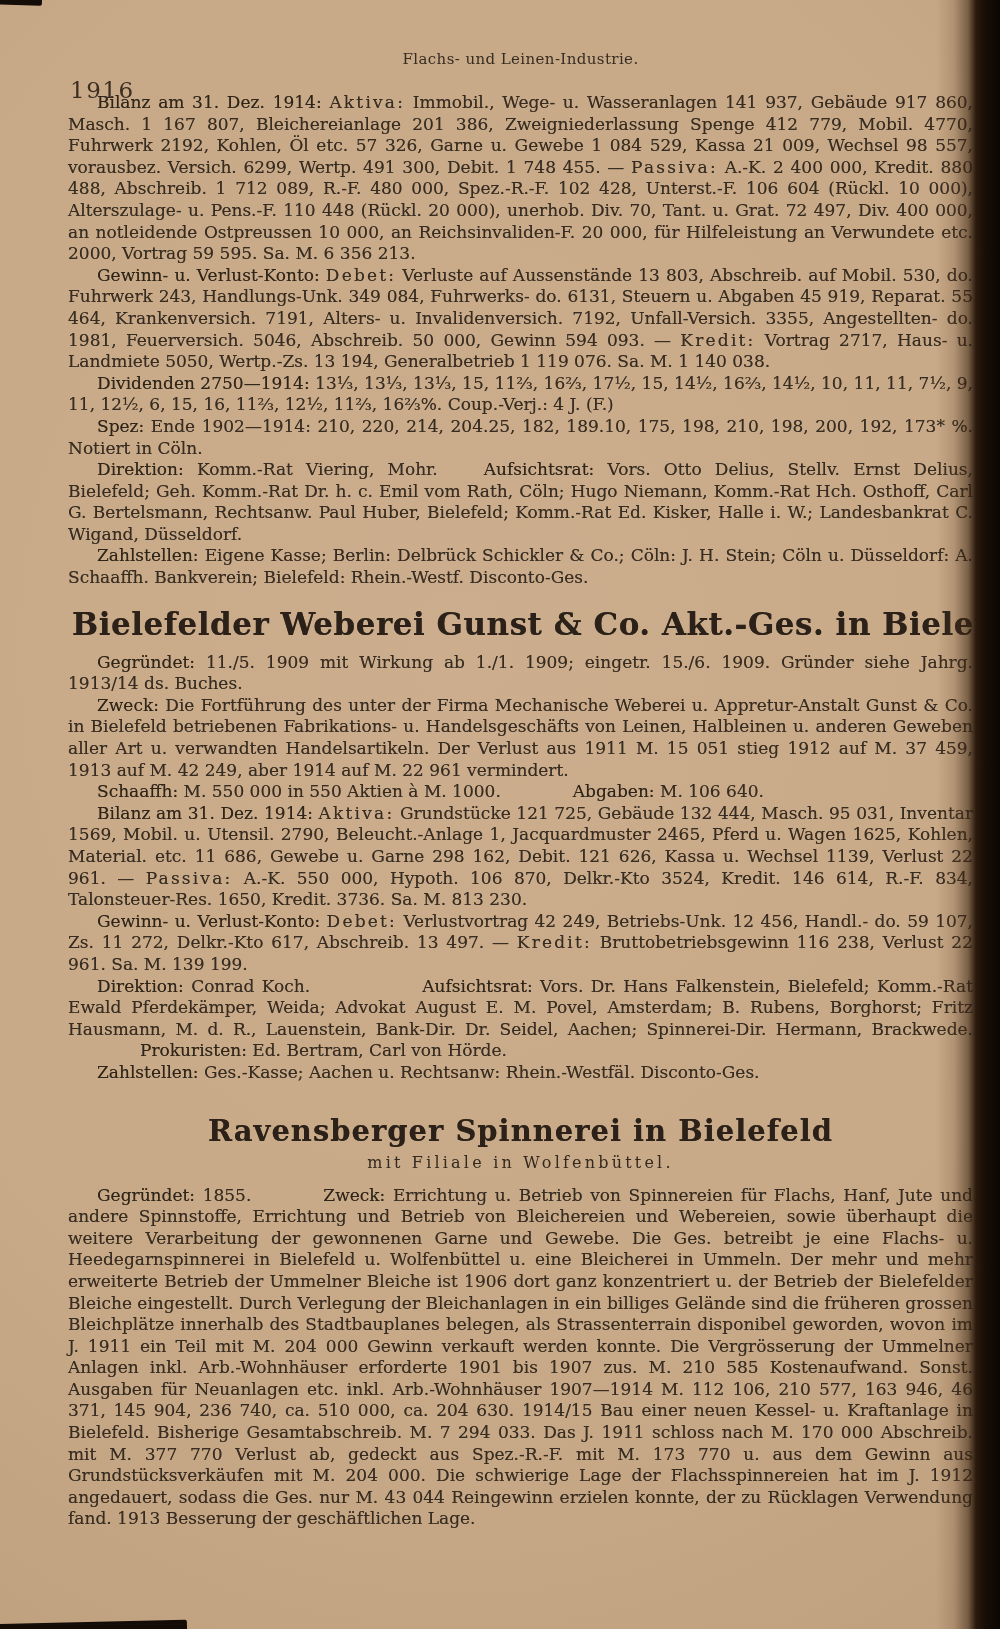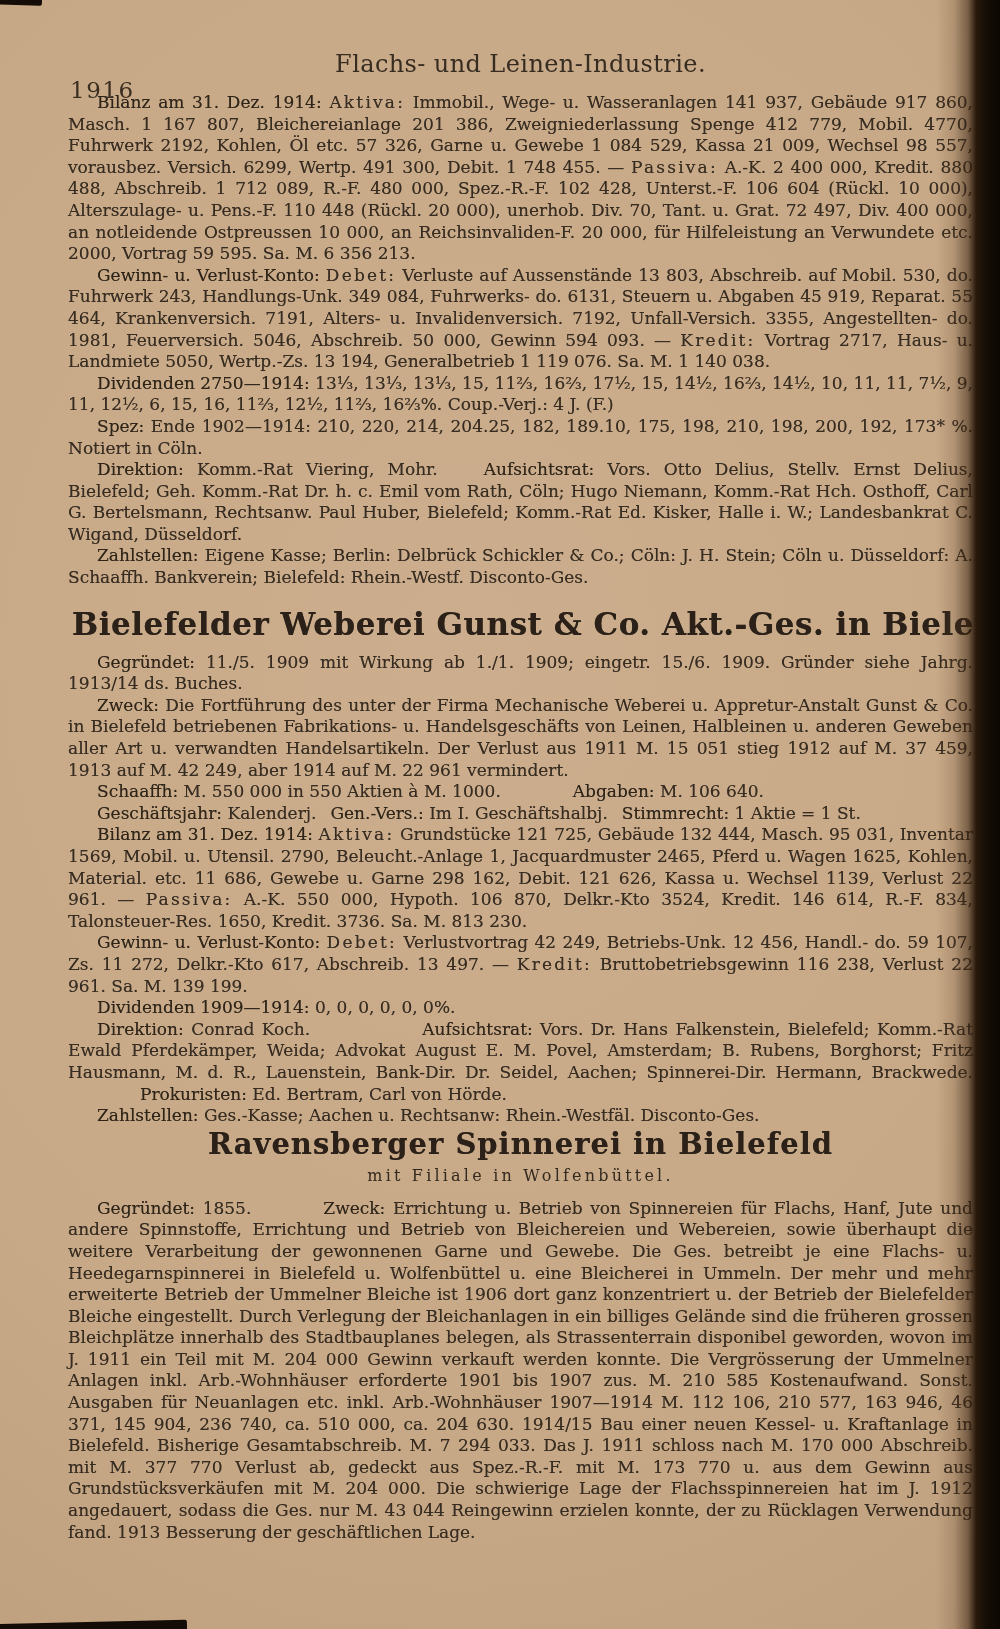--- a/index.html
+++ b/index.html
@@ -25,21 +25,21 @@
     background: #140d07; transform: rotate(-1.3deg); border-radius: 2px;
   }
   .edge-top-left {
     position: absolute; left: -10px; top: -4px; width: 52px; height: 9px; z-index: 6;
     background: #140d07; transform: rotate(1.5deg); border-radius: 2px;
   }
   .content { position: absolute; left: 68px; top: 42px; width: 905px; z-index: 1; }
 
   .page-header { position: relative; height: 38px; margin-bottom: 12px; }
   .year { position: absolute; left: 2px; top: 6px; font-size: 23px; letter-spacing: 1.5px; color: #3a2e21; margin-top: 29px; }
-  .running-title { position: absolute; left: 0; right: 0; top: 8px; text-align: center; font-size: 24px; letter-spacing: 0.4px; }
+  .running-title { position: absolute; left: 0; right: 0; top: 8px; text-align: center; font-size: 15px; letter-spacing: 0.4px; }
 
   .para {
     margin: 0; text-align: justify; text-indent: 29px;
     font-size: 17px; line-height: 21.6px;
     text-shadow: 0 0 0.5px rgba(55,44,33,0.55);
   }
   .para .bold { font-weight: normal; color: #2e2418; }
   .para .spaced { letter-spacing: 2.2px; }
   .para .run {}
   .para .gap    { display: inline-block; width: 46px; }
@@ -49,21 +49,21 @@
 
   .company-heading {
     font-weight: bold; color: #2b2118; margin: 0;
     text-shadow: 0 0 0.6px rgba(43,33,24,0.6);
   }
   .heading-b { font-size: 31px; white-space: nowrap; letter-spacing: 0.5px; margin: 0 0 10px 4px; }
   .heading-c { font-size: 29px; text-align: center; letter-spacing: 1px; margin: 0 0 5px 0; }
   .subheading { text-align: center; font-size: 16px; letter-spacing: 3.2px; margin: 0 0 13px 0; color: #33291e; }
 
   #sec-b { margin-top: 17px; }
-  #sec-c { }
+  #sec-c { margin-top: 30px; }
 </style>
 </head>
 <body>
 
 <div class="page" style="color: rgb(55, 44, 33);">
 
   <div class="content">
 
     <header class="page-header">
       <span class="year">1916</span>
@@ -80,24 +80,22 @@
           <p class="para"><span class="bold">Zahlstellen:</span><span class="run"> Eigene Kasse; Berlin: Delbrück Schickler &amp; Co.; Cöln: J. H. Stein; Cöln u. Düsseldorf: A. Schaaffh. Bankverein; Bielefeld: Rhein.-Westf. Disconto-Ges.</span></p>
         </div>
     </section>
 
     <section id="sec-b">
       <h1 class="company-heading heading-b">Bielefelder Weberei Gunst &amp; Co. Akt.-Ges. in Bielefeld.</h1>
       <div class="paras">
           <p class="para"><span class="bold">Gegründet:</span><span class="run"> 11./5. 1909 mit Wirkung ab 1./1. 1909; eingetr. 15./6. 1909. Gründer siehe Jahrg. 1913/14 ds. Buches.</span></p>
           <p class="para"><span class="bold">Zweck:</span><span class="run"> Die Fortführung des unter der Firma Mechanische Weberei u. Appretur-Anstalt Gunst &amp; Co. in Bielefeld betriebenen Fabrikations- u. Handelsgeschäfts von Leinen, Halbleinen u. anderen Geweben aller Art u. verwandten Handelsartikeln. Der Verlust aus 1911 M. 15 051 stieg 1912 auf M. 37 459, 1913 auf M. 42 249, aber 1914 auf M. 22 961 vermindert.</span></p>
           <p class="para"><span class="bold">Schaaffh:</span><span class="run"> M. 550 000 in 550 Aktien à M. 1000.</span><span class="gap-md"></span><span class="bold">Abgaben:</span><span class="run"> M. 106 640.</span></p>
-          <p class="para"><span class="bold">Geschäftsjahr:</span><span class="run"> Kalenderj.</span><span class="gap-sm"></span><span class="bold">Gen.-Vers.:</span><span class="run"> Im I. Geschäftshalbj.</span><span class="gap-sm"></span><span class="bold">Stimmrecht:</span><span class="run"> 1 Aktie = 1 St.</span></p>
           <p class="para"><span class="bold">Bilanz am 31. Dez. 1914:</span><span class="run"> </span><span class="spaced">Aktiva:</span><span class="run"> Grundstücke 121 725, Gebäude 132 444, Masch. 95 031, Inventar 1569, Mobil. u. Utensil. 2790, Beleucht.-Anlage 1, Jacquardmuster 2465, Pferd u. Wagen 1625, Kohlen, Material. etc. 11 686, Gewebe u. Garne 298 162, Debit. 121 626, Kassa u. Wechsel 1139, Verlust 22 961. — </span><span class="spaced">Passiva:</span><span class="run"> A.-K. 550 000, Hypoth. 106 870, Delkr.-Kto 3524, Kredit. 146 614, R.-F. 834, Talonsteuer-Res. 1650, Kredit. 3736. Sa. M. 813 230.</span></p>
           <p class="para"><span class="bold">Gewinn- u. Verlust-Konto:</span><span class="run"> </span><span class="spaced">Debet:</span><span class="run"> Verlustvortrag 42 249, Betriebs-Unk. 12 456, Handl.- do. 59 107, Zs. 11 272, Delkr.-Kto 617, Abschreib. 13 497. — </span><span class="spaced">Kredit:</span><span class="run"> Bruttobetriebsgewinn 116 238, Verlust 22 961. Sa. M. 139 199.</span></p>
-          <p class="para"><span class="bold">Dividenden 1909—1914:</span><span class="run"> 0, 0, 0, 0, 0, 0%.</span></p>
           <p class="para"><span class="bold">Direktion:</span><span class="run"> Conrad Koch.</span><span class="gap-lg"></span><span class="bold">Aufsichtsrat:</span><span class="run"> Vors. Dr. Hans Falkenstein, Bielefeld; Komm.-Rat Ewald Pferdekämper, Weida; Advokat August E. M. Povel, Amsterdam; B. Rubens, Borghorst; Fritz Hausmann, M. d. R., Lauenstein, Bank-Dir. Dr. Seidel, Aachen; Spinnerei-Dir. Hermann, Brackwede.</span><span class="gap-md"></span><span class="bold">Prokuristen:</span><span class="run"> Ed. Bertram, Carl von Hörde.</span></p>
           <p class="para"><span class="bold">Zahlstellen:</span><span class="run"> Ges.-Kasse; Aachen u. Rechtsanw: Rhein.-Westfäl. Disconto-Ges.</span></p>
         </div>
     </section>
 
     <section id="sec-c">
       <h1 class="company-heading heading-c">Ravensberger Spinnerei in Bielefeld</h1>
       <div class="subheading">mit Filiale in Wolfenbüttel.</div>
       <div class="paras">
           <p class="para"><span class="bold">Gegründet:</span><span class="run"> 1855.</span><span class="gap-md"></span><span class="bold">Zweck:</span><span class="run"> Errichtung u. Betrieb von Spinnereien für Flachs, Hanf, Jute und andere Spinnstoffe, Errichtung und Betrieb von Bleichereien und Webereien, sowie überhaupt die weitere Verarbeitung der gewonnenen Garne und Gewebe. Die Ges. betreibt je eine Flachs- u. Heedegarnspinnerei in Bielefeld u. Wolfenbüttel u. eine Bleicherei in Ummeln. Der mehr und mehr erweiterte Betrieb der Ummelner Bleiche ist 1906 dort ganz konzentriert u. der Betrieb der Bielefelder Bleiche eingestellt. Durch Verlegung der Bleichanlagen in ein billiges Gelände sind die früheren grossen Bleichplätze innerhalb des Stadtbauplanes belegen, als Strassenterrain disponibel geworden, wovon im J. 1911 ein Teil mit M. 204 000 Gewinn verkauft werden konnte. Die Vergrösserung der Ummelner Anlagen inkl. Arb.-Wohnhäuser erforderte 1901 bis 1907 zus. M. 210 585 Kostenaufwand. Sonst. Ausgaben für Neuanlagen etc. inkl. Arb.-Wohnhäuser 1907—1914 M. 112 106, 210 577, 163 946, 46 371, 145 904, 236 740, ca. 510 000, ca. 204 630. 1914/15 Bau einer neuen Kessel- u. Kraftanlage in Bielefeld. Bisherige Gesamtabschreib. M. 7 294 033. Das J. 1911 schloss nach M. 170 000 Abschreib. mit M. 377 770 Verlust ab, gedeckt aus Spez.-R.-F. mit M. 173 770 u. aus dem Gewinn aus Grundstücksverkäufen mit M. 204 000. Die schwierige Lage der Flachsspinnereien hat im J. 1912 angedauert, sodass die Ges. nur M. 43 044 Reingewinn erzielen konnte, der zu Rücklagen Verwendung fand. 1913 Besserung der geschäftlichen Lage.</span></p>

